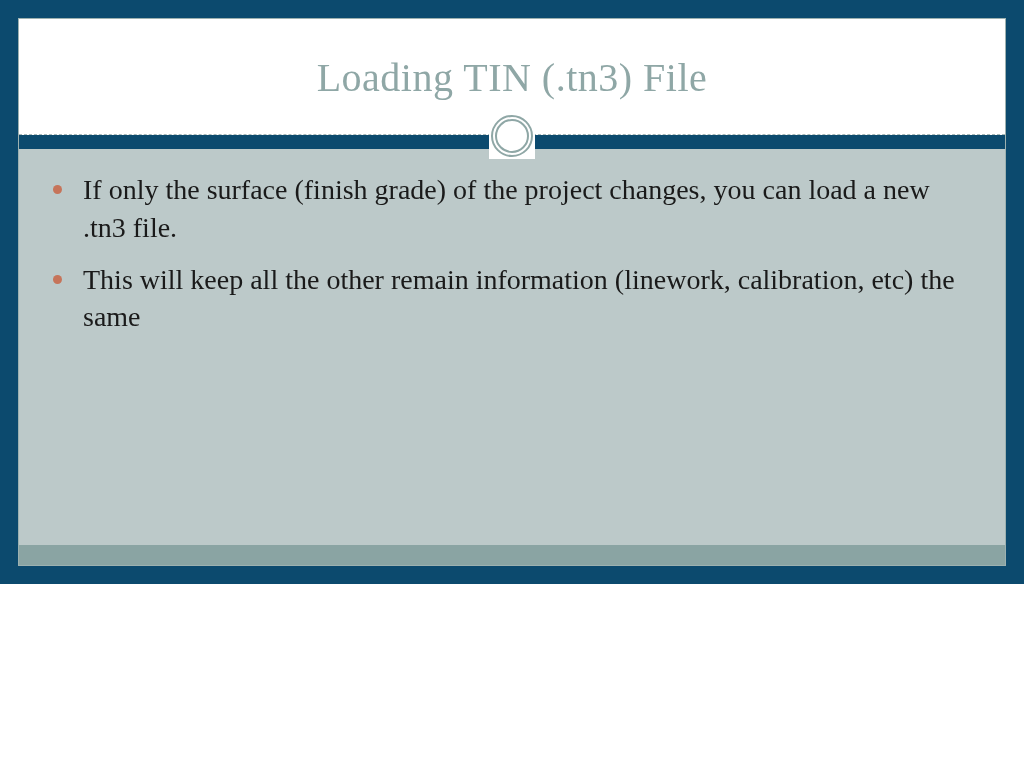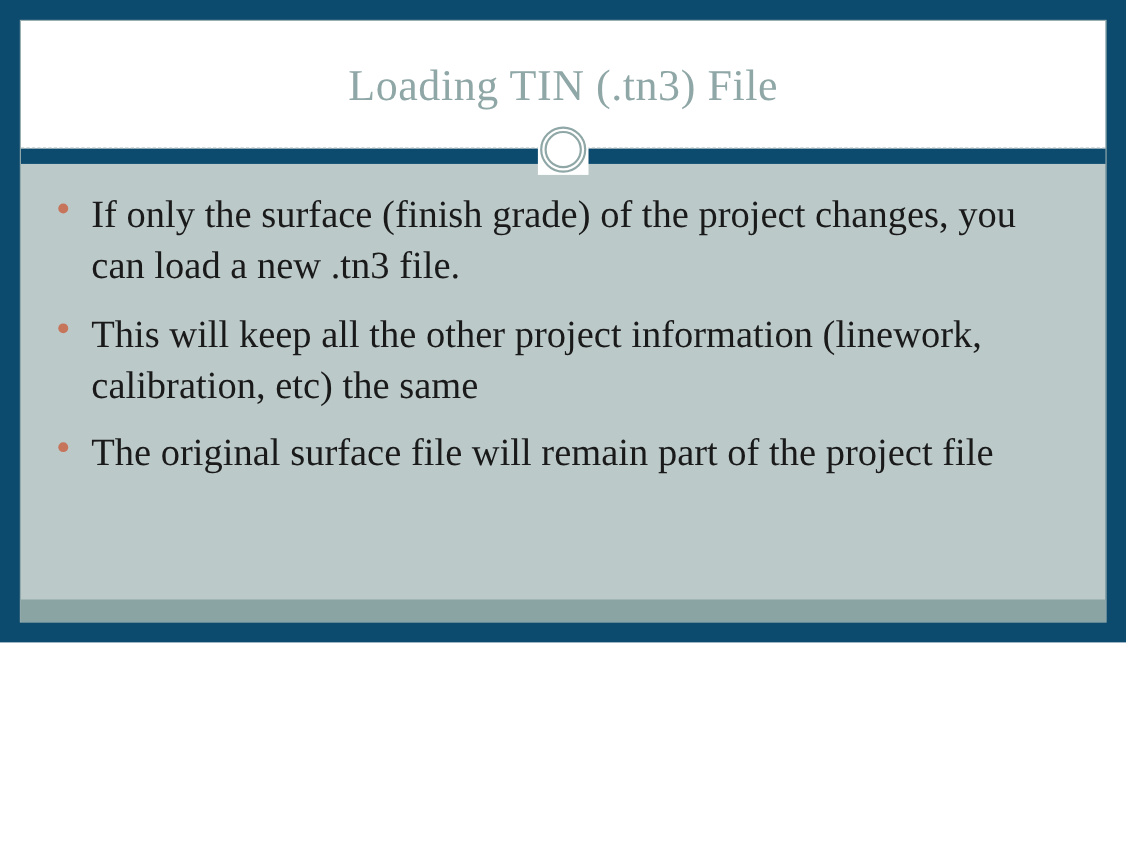--- a/index.html
+++ b/index.html
@@ -70,21 +70,21 @@
       right: 19px;
       bottom: 19px;
       background: #bcc9c9;
     }
     .content-list {
       padding: 22px 36px 22px 60px;
       list-style: none;
     }
     .content-list li {
       position: relative;
-      font-size: 35px;
+      font-size: 28px;
       line-height: 1.35;
       color: #1a1a1a;
       margin-bottom: 14px;
       padding-left: 4px;
     }
     .content-list li::before {
       content: "";
       position: absolute;
       left: -26px;
       top: 14px;
@@ -117,18 +117,17 @@
   <div class="circle-ornament">
     <svg width="44" height="44" viewBox="0 0 44 44">
       <circle cx="22" cy="22" r="20" fill="#ffffff" stroke="#8fa7a6" stroke-width="2"></circle>
       <circle cx="22" cy="22" r="16" fill="#ffffff" stroke="#8fa7a6" stroke-width="2"></circle>
     </svg>
   </div>
 
   <div class="body-area">
     <ul class="content-list">
       <li>If only the surface (finish grade) of the project changes, you can load a new .tn3 file.</li>
-      <li>This will keep all the other project information (linework, calibration, etc) the same</li>
-      <li>The original surface file will remain part of the project file</li>
+      <li>This will keep all the other remain information (linework, calibration, etc) the same</li>
     </ul>
     <div class="bottom-bar"></div>
   </div>
 </div>
 
 </body></html>

